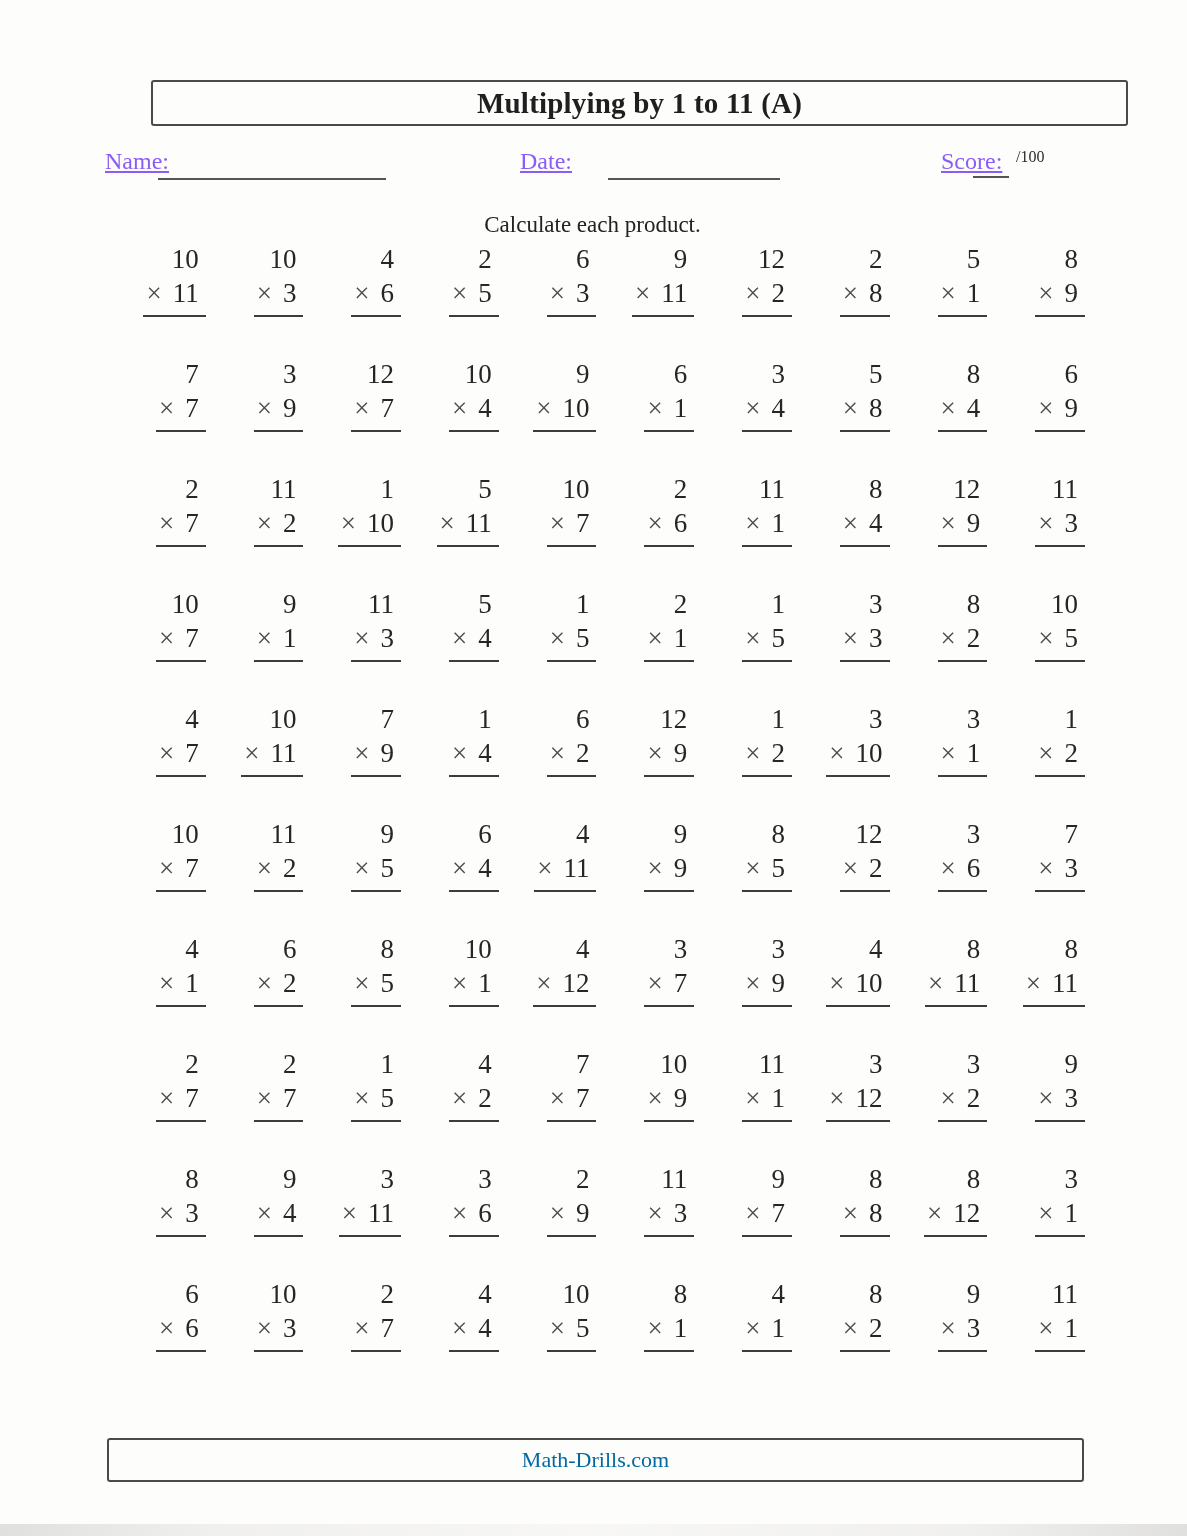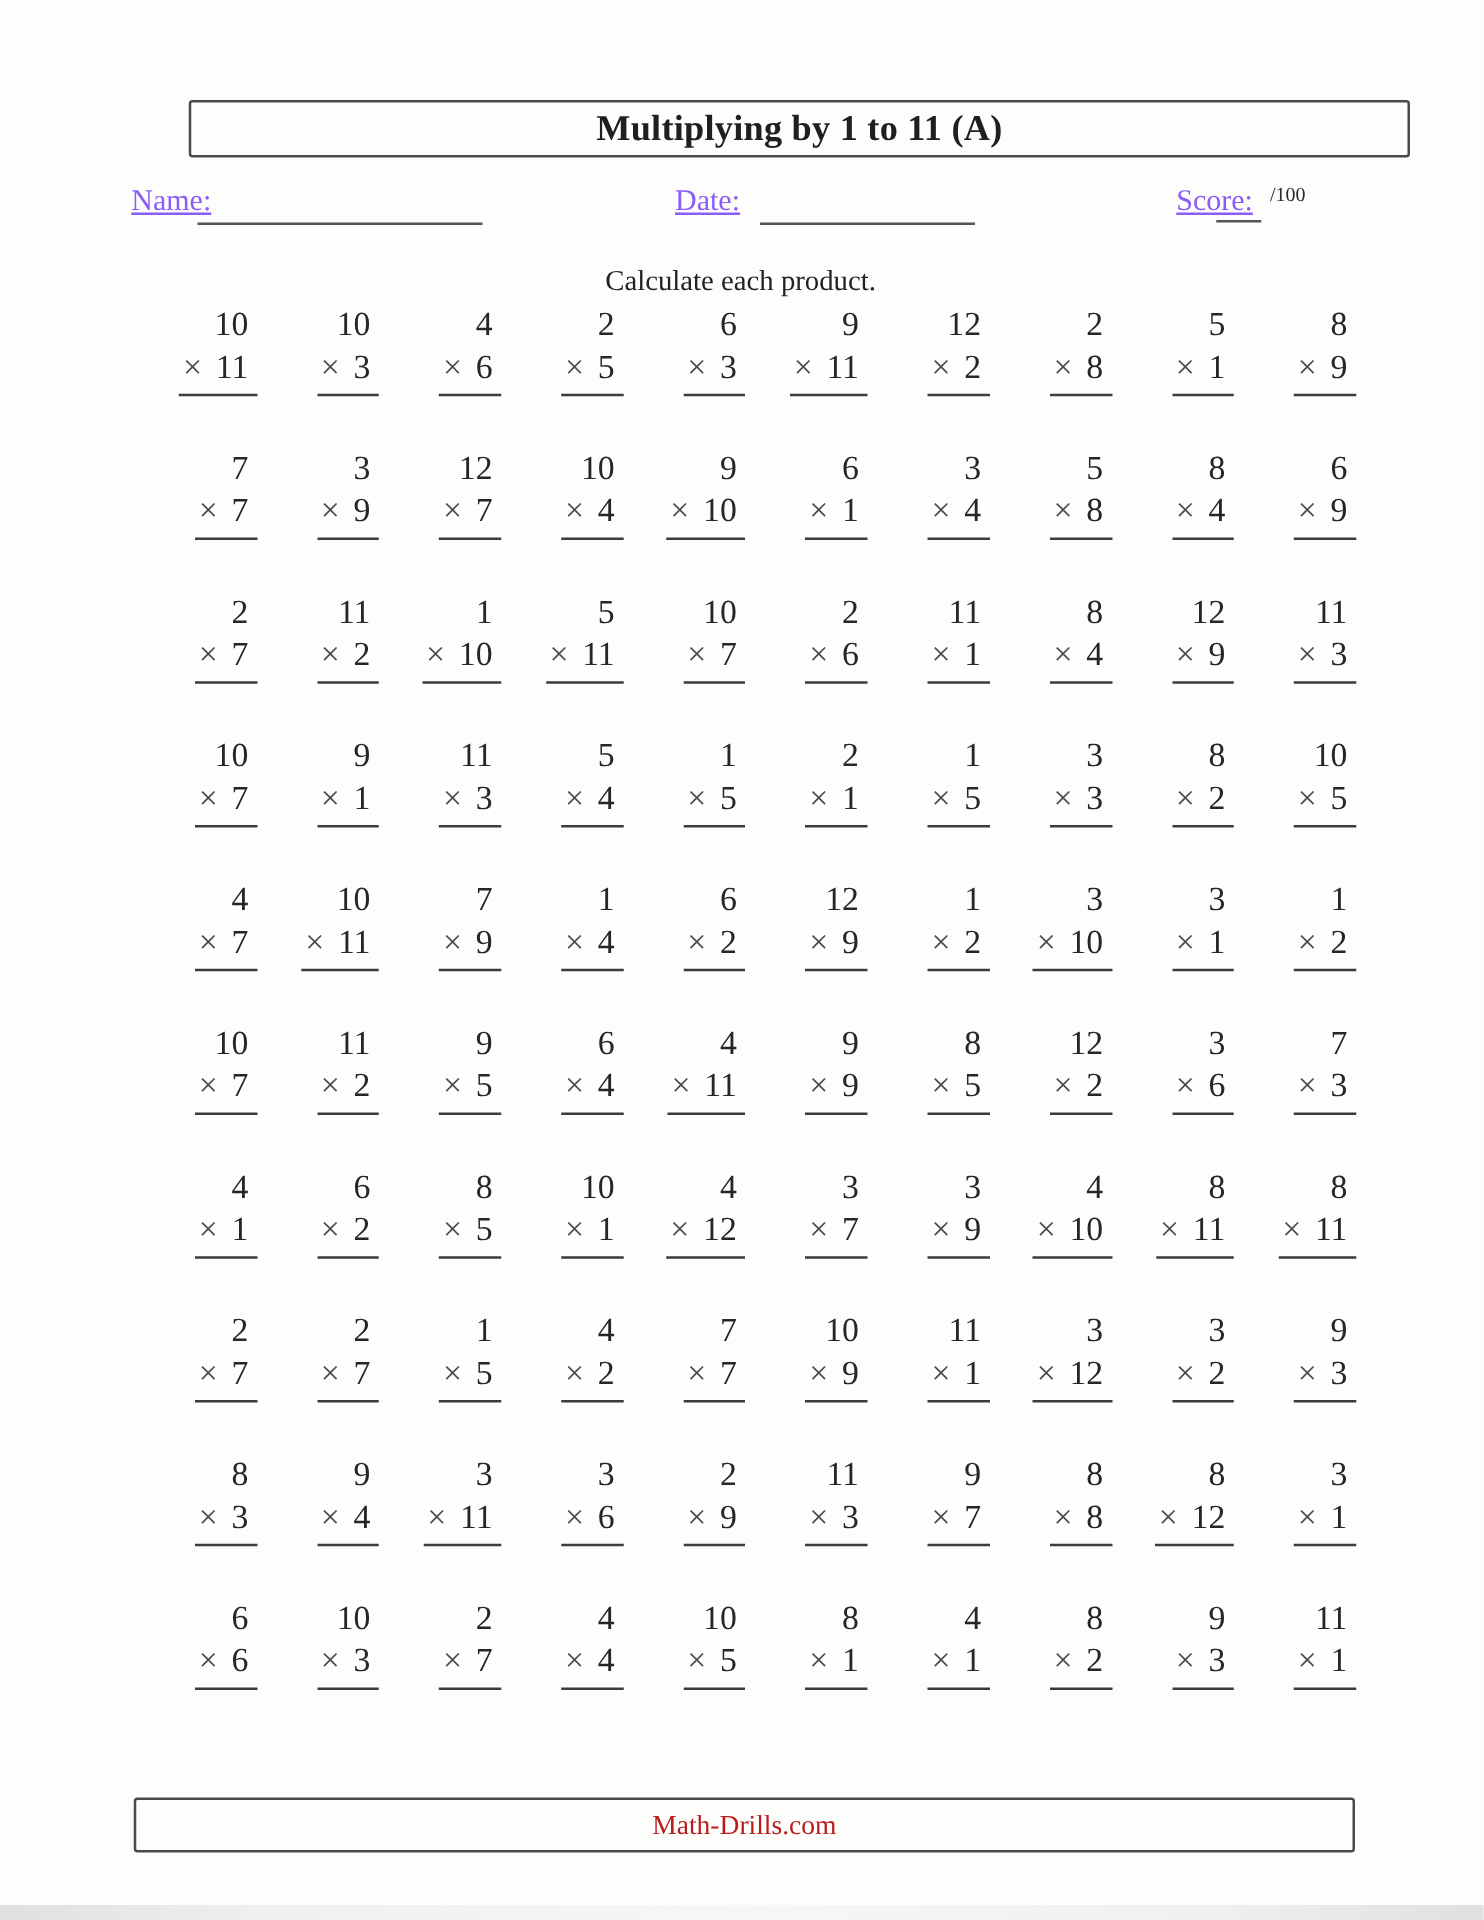--- a/index.html
+++ b/index.html
@@ -21,21 +21,21 @@
     margin-left:44px;
   }
   .title-box h1{
     margin:0;font-size:29px;font-weight:bold;color:#1f1f1f;
     letter-spacing:.2px;
   }
   
   .fields{position:absolute;left:0;top:0;width:100%;}
   .field-label{position:absolute;font-size:24px;color:#8b5cf6;text-decoration:underline;}
   .name-label{left:105px;top:148px;}
-  .date-label{left:540px;top:148px;}
+  .date-label{left:520px;top:148px;}
   .score-label{left:893px;top:148px;margin-left:48px;}
   .blank{position:absolute;border-bottom:2px solid #555;height:26px;}
   .name-blank{left:158px;top:152px;width:228px;}
   .date-blank{left:608px;top:152px;width:172px;}
   .score-blank{left:973px;top:150px;width:36px;}
   .score-total{position:absolute;left:1016px;top:148px;font-size:16px;}
   
   .instruction{
     position:absolute;left:105px;top:212px;width:975px;
     text-align:center;font-size:23px;color:#222;
@@ -59,21 +59,21 @@
     padding:0 7px 4px 3px;color:#262626;
   }
   .times{color:#4c4c4c;margin-right:11px;}
   
   .footer-box{
     position:absolute;left:107px;top:1438px;width:973px;height:40px;
     border:2px solid #4a4a4a;border-radius:3px;
     display:flex;align-items:center;justify-content:center;
     background:#fdfdfc;
   }
-  .footer-box span{font-size:22px;color:#b91c1c;}
+  .footer-box span{font-size:22px;color:#0369a1;}
   .bottom-shade{
     position:absolute;left:0;bottom:0;width:100%;height:12px;
     background:linear-gradient(90deg,#c9c8c6 0%,#e6e5e3 18%,#f3f2f0 50%,#e6e5e3 82%,#c9c8c6 100%);
     opacity:.55;
   }
 </style>
 </head>
 <body>
 
 <div class="page">

